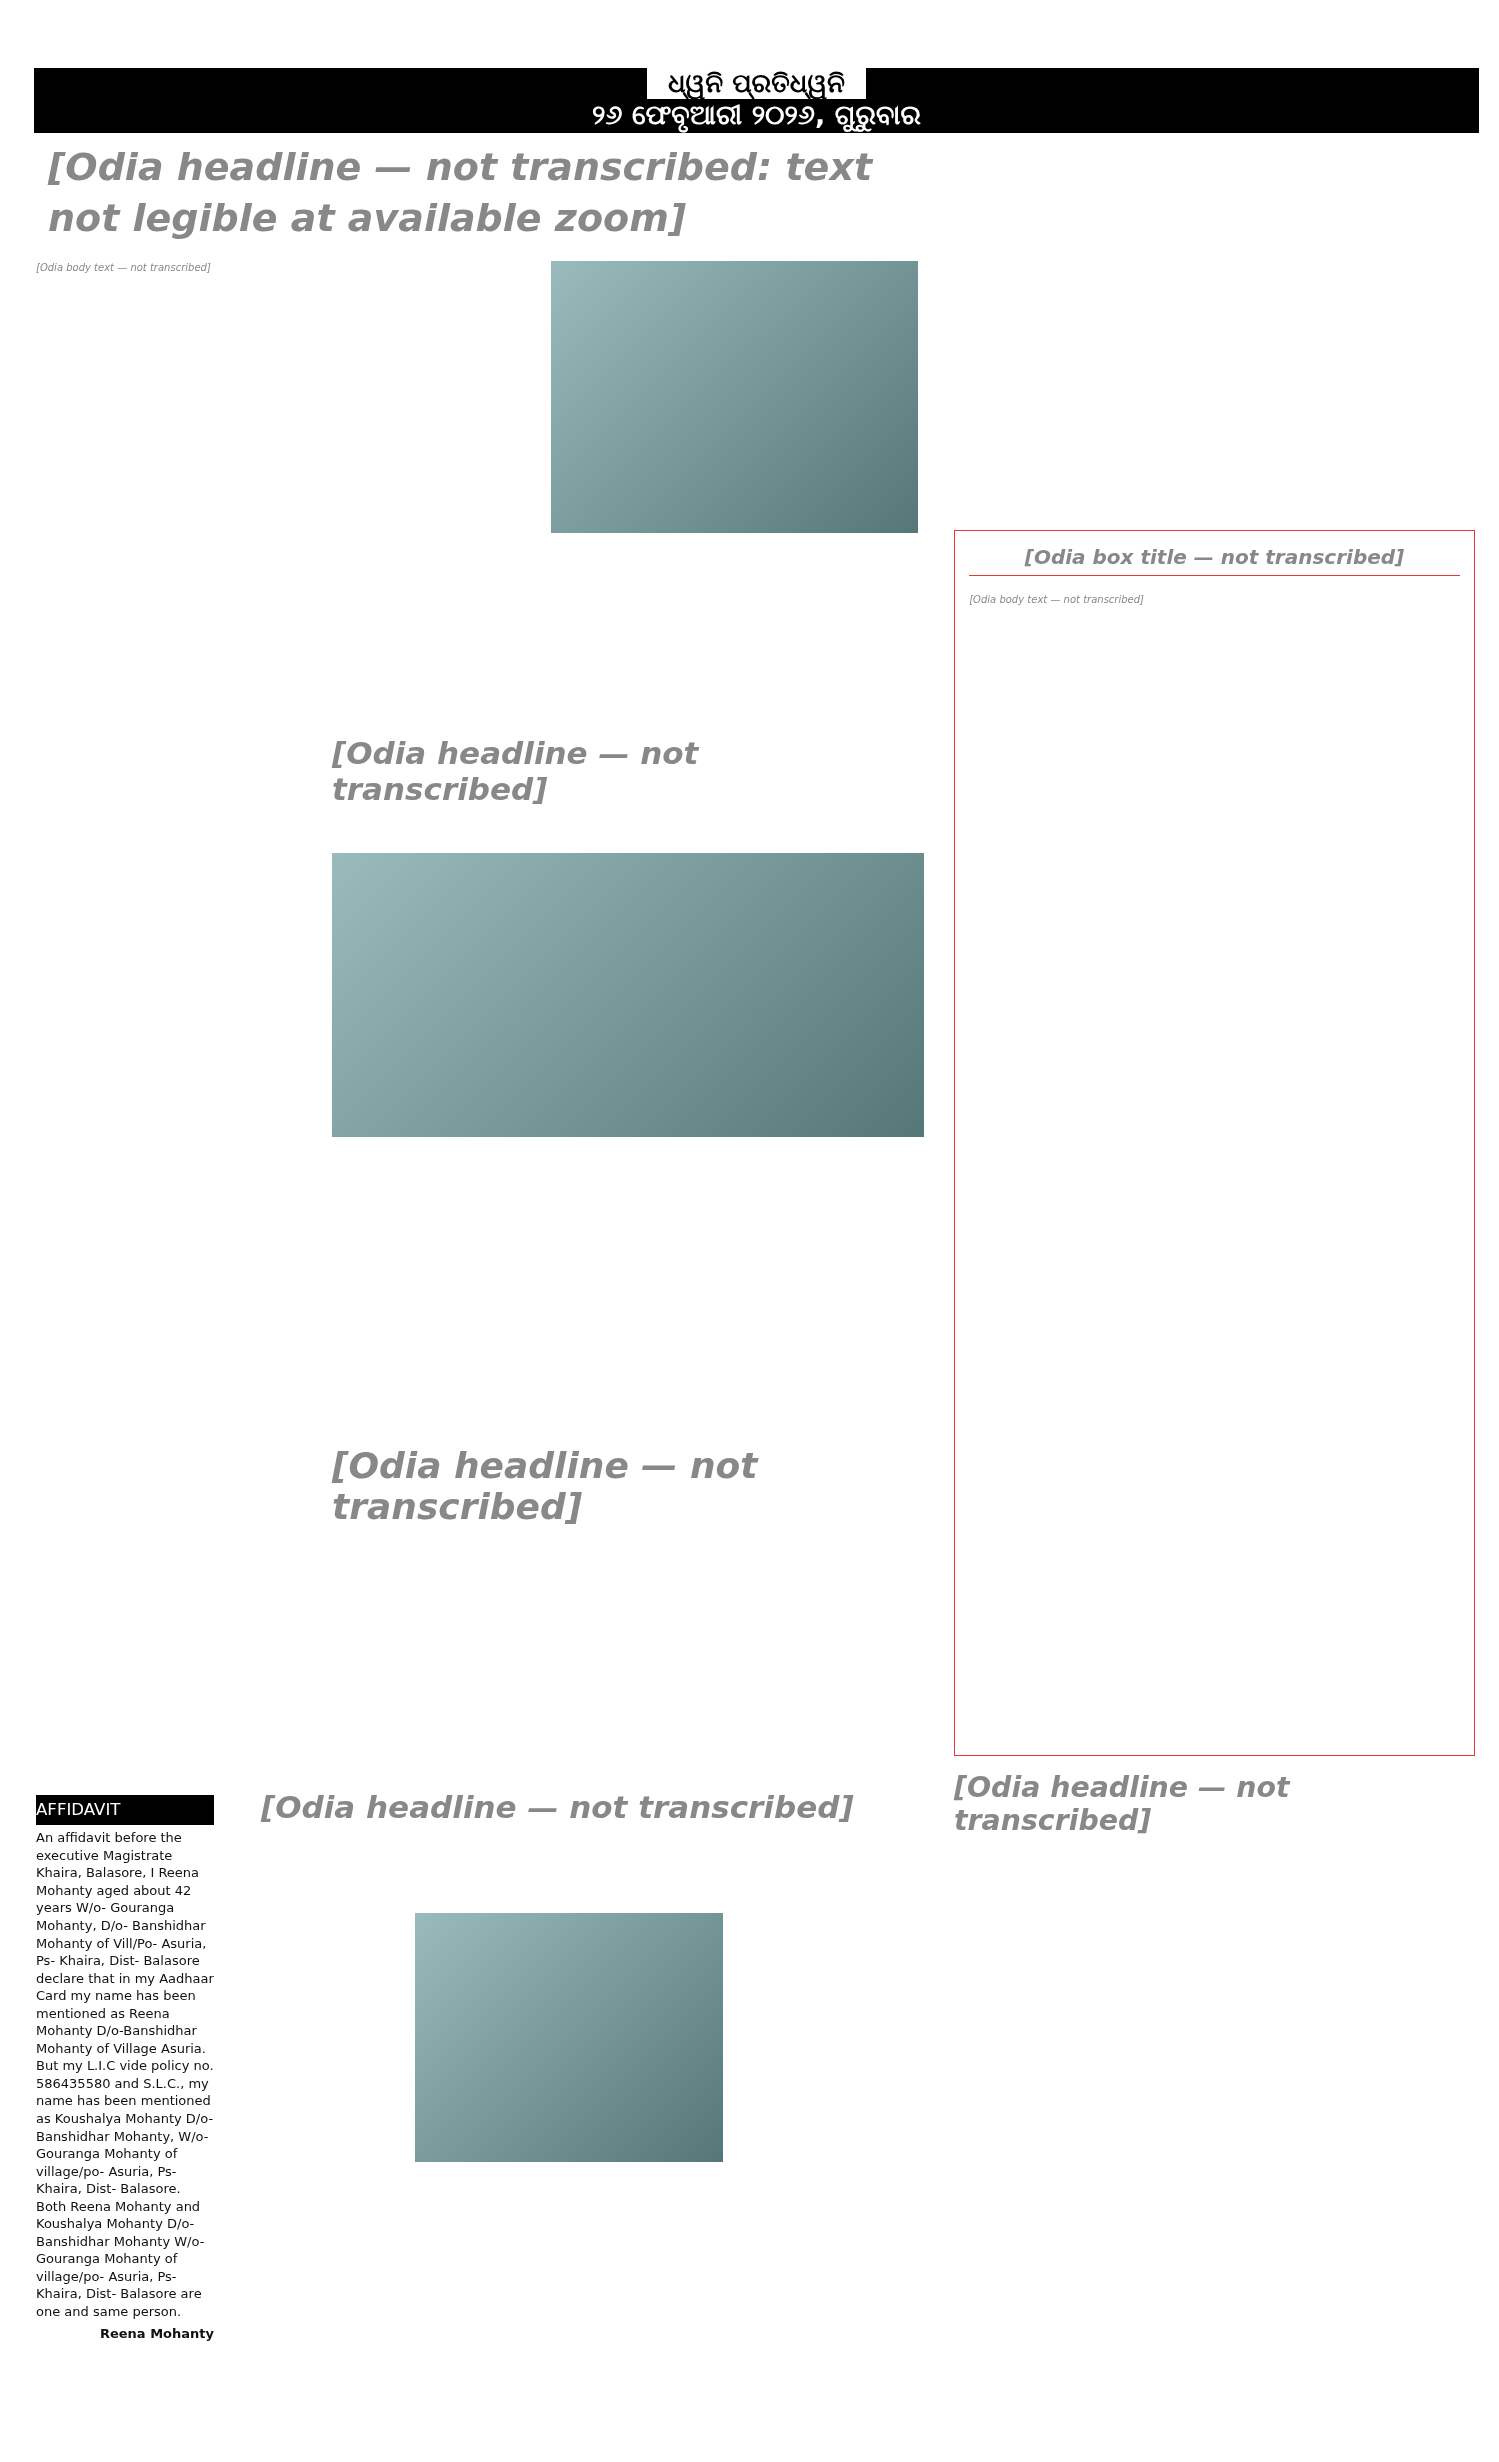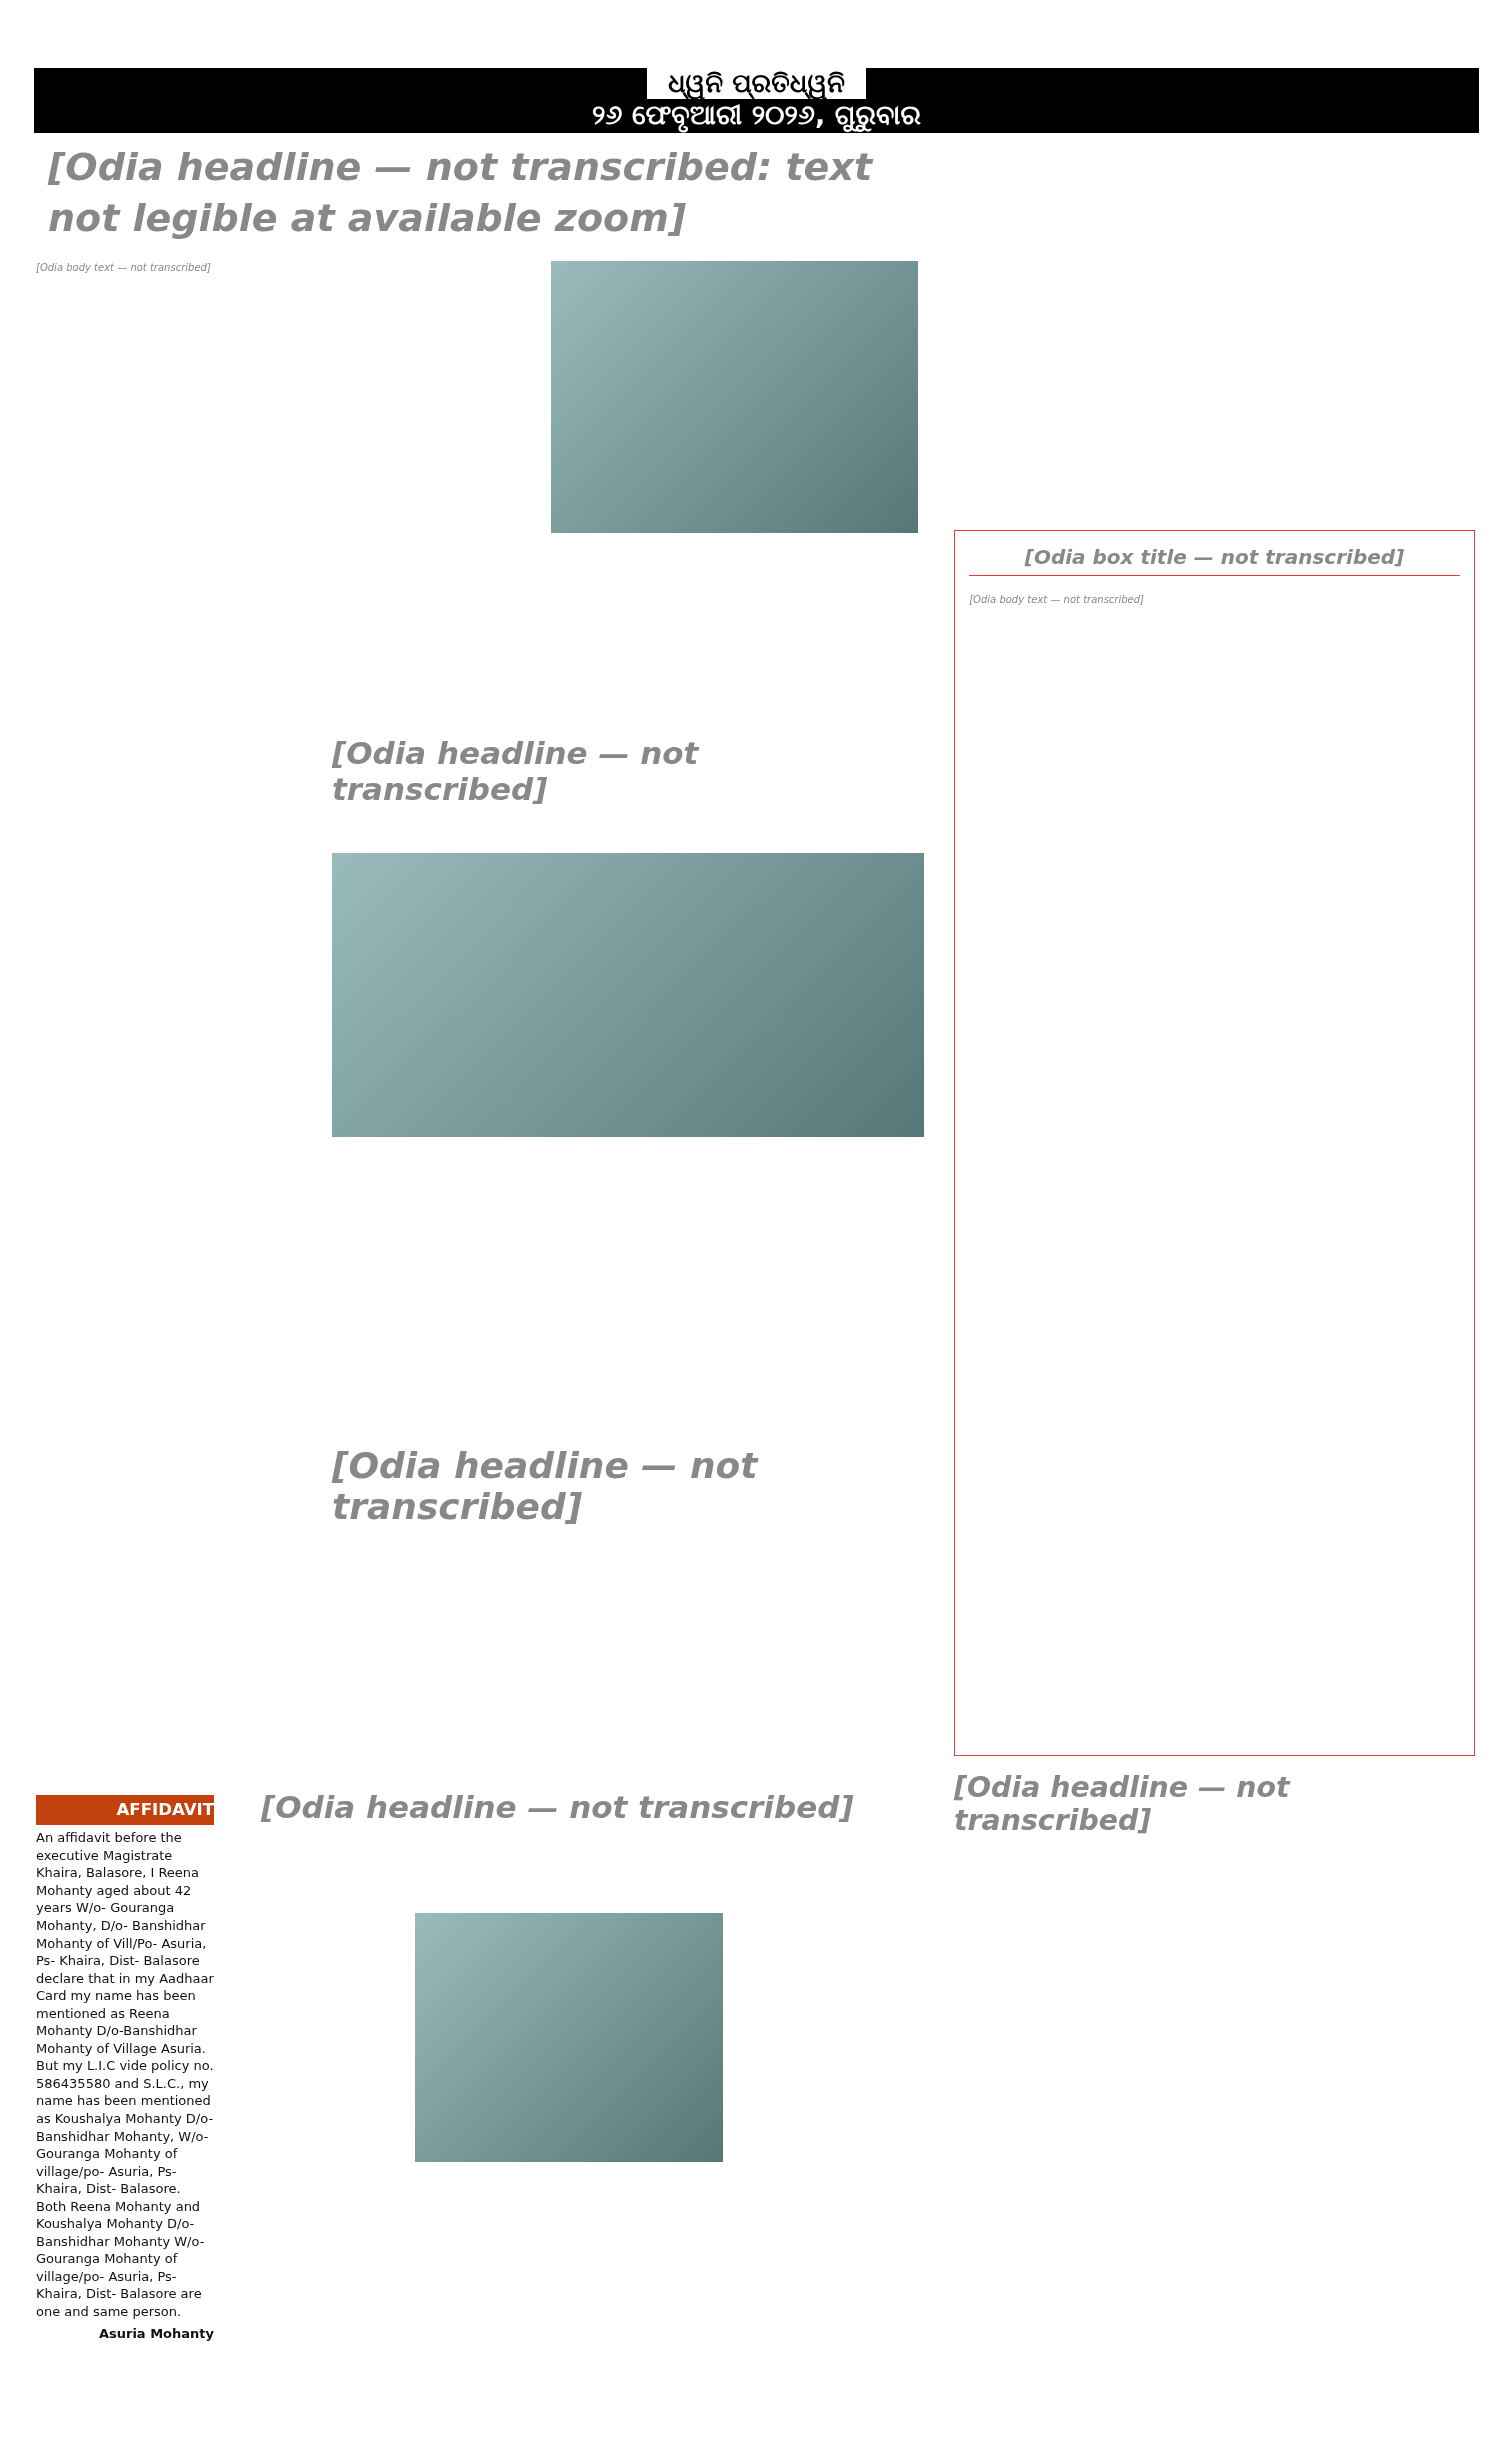--- a/index.html
+++ b/index.html
@@ -8,21 +8,21 @@
   .logo { width: 219px; height: 54px; background: #fff; display: flex; align-items: center; justify-content: center; font-weight: bold; font-size: 26px; color: #000; }
   .mh-date { flex: 1; text-align: center; color: #fff; font-size: 27px; font-weight: bold; }
   .mh-page { color: #fff; font-size: 36px; font-weight: bold; }
   .headline { position: absolute; font-weight: bold; color: #000; }
   .h-main { left: 48px; top: 142px; width: 889px; font-size: 38px; line-height: 1.35; }
   .col { position: absolute; font-size: 10px; line-height: 1.45; text-align: justify; overflow: hidden; color: #222; }
   .placeholder { color: #888; font-style: italic; }
   .boxed { position: absolute; left: 954px; top: 530px; width: 521px; height: 1226px; border: 1.8px solid #e53935; padding: 14.2px; }
   .boxed-title { text-align: center; font-weight: bold; font-size: 20px; border-bottom: 1.2px solid #e53935; padding-bottom: 6px; margin-bottom: 17px; }
   .affidavit { position: absolute; left: 36px; top: 1795px; width: 178px; font-size: 13px; line-height: 1.35; }
-  .aff-title { background: #c2410c; color: #fff; text-align: right; font-weight: bold; font-size: 16.6px; padding: 3.6px 0; margin-bottom: 4.7px; }
+  .aff-title { background: #000000; color: #fff; text-align: left; font-weight: normal; font-size: 16.6px; padding: 3.6px 0; margin-bottom: 4.7px; }
   .aff-sign { text-align: right; font-weight: bold; margin-top: 4.7px; }
   .photo { position: absolute; background: linear-gradient(135deg, #9bb 0%, #577 100%); }
 </style>
 </head>
 <body>
 
 <div class="masthead">
   <div class="logo">ଧ୍ୱନି ପ୍ରତିଧ୍ୱନି</div>
   <div class="mh-date">୨୬ ଫେବୃଆରୀ ୨୦୨୬, ଗୁରୁବାର</div>
   <div class="mh-page">ପୃଷ୍ଠା-୭</div>
@@ -47,15 +47,15 @@
 <div class="headline placeholder" style="left:954px; top:1771px; width:521px; font-size:28.4px;">[Odia headline — not transcribed]</div>
 
 <div class="boxed">
   <div class="boxed-title placeholder">[Odia box title — not transcribed]</div>
   <div class="col placeholder" style="position:static;">[Odia body text — not transcribed]</div>
 </div>
 
 <div class="affidavit">
   <div class="aff-title">AFFIDAVIT</div>
   <div>An affidavit before the executive Magistrate Khaira, Balasore, I Reena Mohanty aged about 42 years W/o- Gouranga Mohanty, D/o- Banshidhar Mohanty of Vill/Po- Asuria, Ps- Khaira, Dist- Balasore declare that in my Aadhaar Card my name has been mentioned as Reena Mohanty D/o-Banshidhar Mohanty of Village Asuria. But my L.I.C vide policy no. 586435580 and S.L.C., my name has been mentioned as Koushalya Mohanty D/o- Banshidhar Mohanty, W/o- Gouranga Mohanty of village/po- Asuria, Ps- Khaira, Dist- Balasore. Both Reena Mohanty and Koushalya Mohanty D/o- Banshidhar Mohanty W/o- Gouranga Mohanty of village/po- Asuria, Ps- Khaira, Dist- Balasore are one and same person.</div>
-  <div class="aff-sign">Asuria Mohanty</div>
+  <div class="aff-sign">Reena Mohanty</div>
 </div>
 
 
 </body></html>

